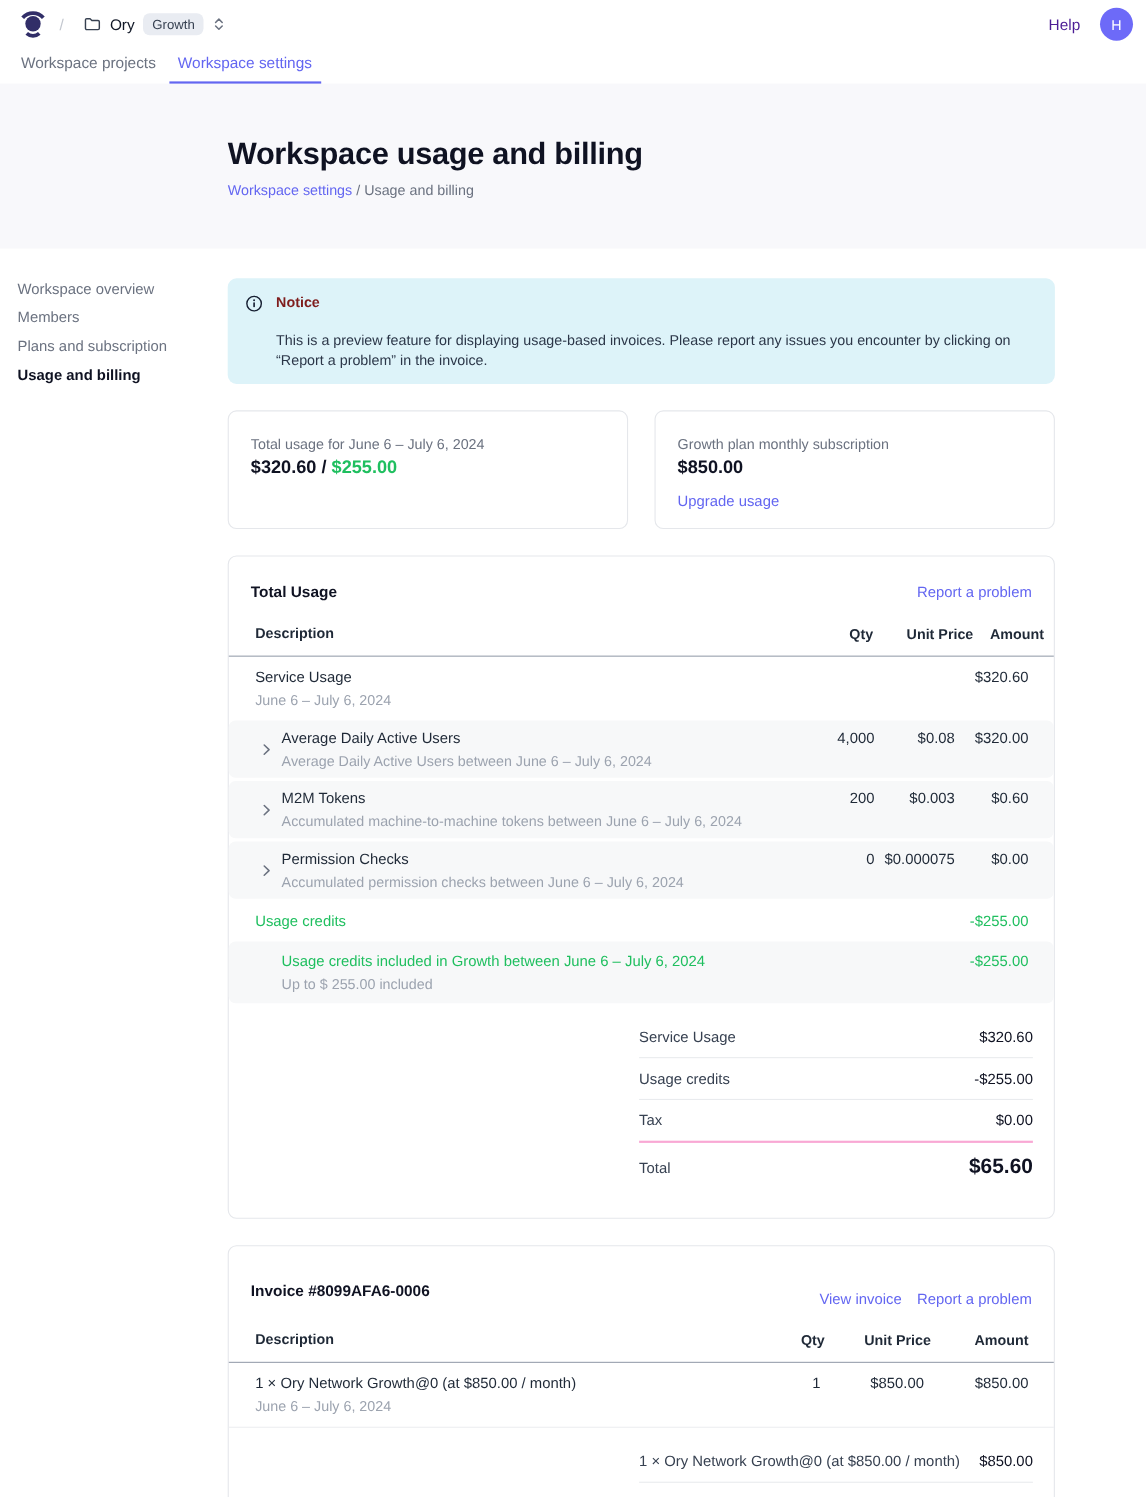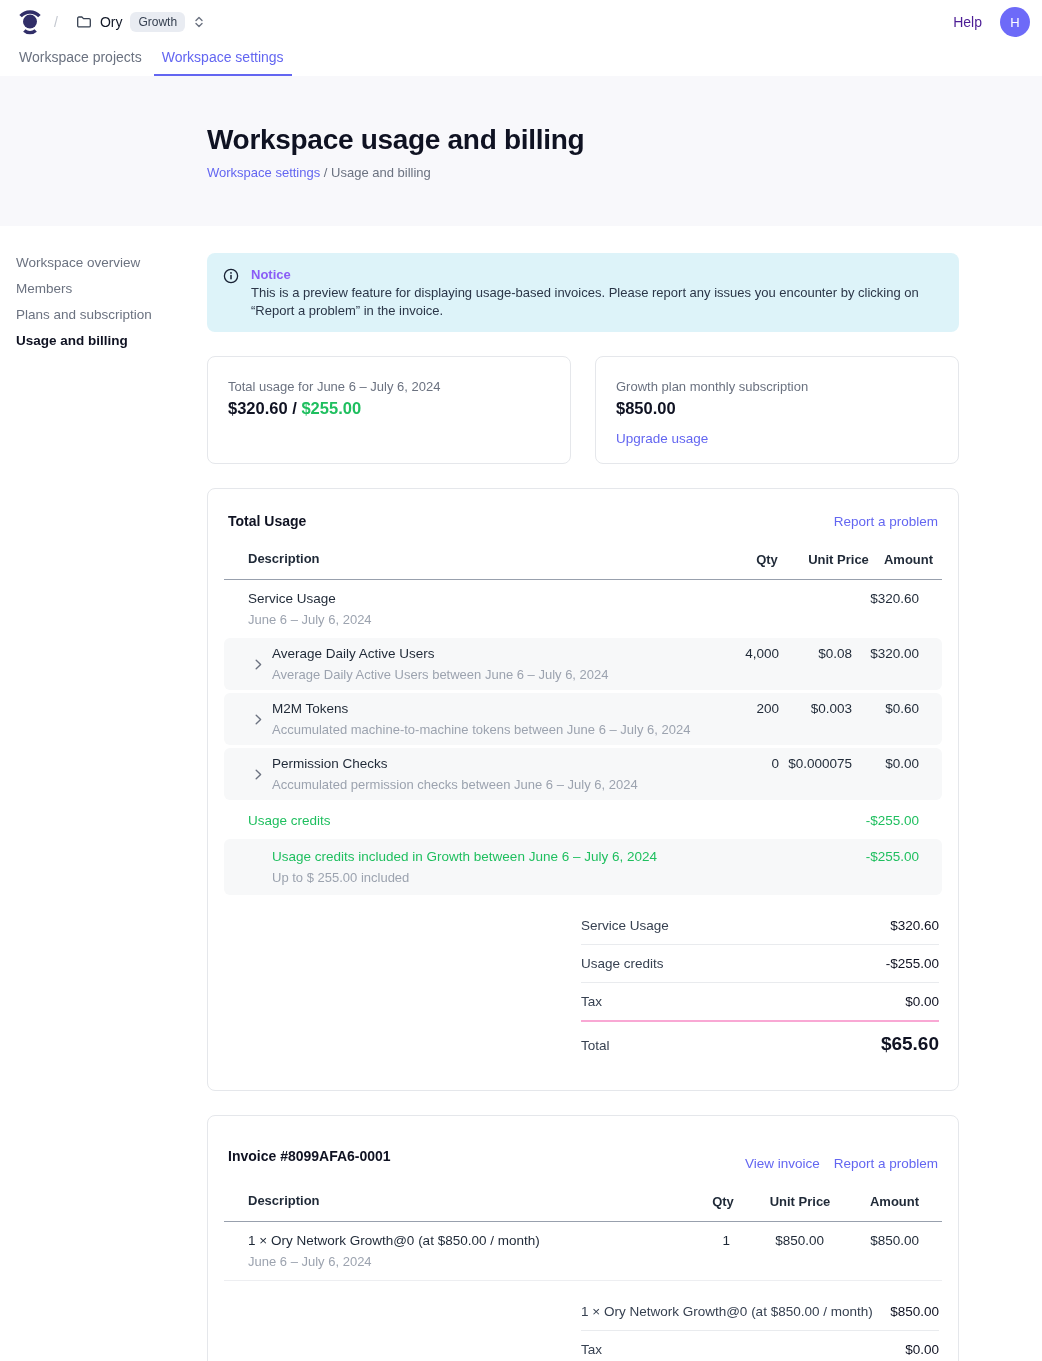--- a/index.html
+++ b/index.html
@@ -41,36 +41,36 @@
   .hero-crumbs a{color:var(--accent);}
   
   .layout{display:flex;align-items:flex-start;}
   .sidebar{width:207px;padding:29px 0 0 16px;flex-shrink:0;}
   .side-item{display:block;font-size:13.5px;color:#6b7280;line-height:16px;margin-bottom:10px;cursor:pointer;}
   .side-item.active{color:#0f1222;font-weight:700;}
   .content{width:752px;padding-top:27px;}
   
   .notice{display:flex;gap:12px;background:var(--notice-bg);border-radius:8px;padding:13px 16px;color:#1f2937;}
   .notice-icon{flex-shrink:0;margin-top:2px;}
-  .notice-title{font-weight:700;font-size:13px;line-height:17px;margin-bottom:1px;color:#8b5cf6;}
+  .notice-title{font-weight:700;font-size:13px;line-height:17px;margin-bottom:18px;color:#7f1d1d;}
   .notice-body{font-size:13px;line-height:17.5px;color:#2b3648;max-width:700px;}
   
   .cards{display:flex;gap:24px;margin-top:24px;}
   .card{flex:1;border:1px solid #e5e7eb;border-radius:8px;padding:22px 20px;height:108px;background:#fff;}
   .card-label{font-size:13px;color:#6b7280;}
   .card-value{margin-top:5px;font-size:16.5px;font-weight:600;color:#0f1222;}
   .card-value .green{color:var(--green);}
   .card-link{display:inline-block;margin-top:13px;font-size:13.5px;color:var(--accent);}
   
   .panel{border:1px solid #e5e7eb;border-radius:8px;margin-top:24px;background:#fff;padding:12px 0 24px;}
   .panel-head{display:flex;justify-content:space-between;align-items:center;padding:12px 20px 0;}
   .panel-title{font-size:14px;font-weight:700;color:#0f1222;}
   .panel-links{display:flex;gap:14px;margin-top:16px;}
   .panel-link{font-size:13.5px;color:var(--accent);}
-  .table{margin:22px 16px 0;}
+  .table{margin:22px 0 0;}
   .t-head{display:flex;padding-bottom:10px;border-bottom:1px solid #98a0ad;font-size:13px;font-weight:700;color:#1f2937;}
   .cell-desc{flex:1;padding-left:24px;min-width:0;}
   .num{text-align:right;font-size:13.5px;line-height:18px;color:#1f2937;}
   .t-usage .col-qty{width:70px;}
   .t-usage .col-price{width:73px;}
   .t-usage .col-amount{width:67px;}
   .t-invoice .col-qty{width:60px;}
   .t-invoice .col-price{width:94px;}
   .t-invoice .col-amount{width:95px;}
   .t-head .num{font-size:13px;font-weight:700;text-align:center;}
@@ -284,21 +284,21 @@
         </div>
         <div class="trow grand">
           <span class="trow-label">Total</span>
           <span class="trow-value">$65.60</span>
         </div>
       </div>
     </section>
 
     <section class="panel">
       <div class="panel-head">
-        <span class="panel-title">Invoice #8099AFA6-0001</span>
+        <span class="panel-title">Invoice #8099AFA6-0006</span>
         <span class="panel-links">
           <a class="panel-link">View invoice</a>
           <a class="panel-link">Report a problem</a>
         </span>
       </div>
 
       <div class="table t-invoice">
         <div class="t-head">
           <span class="cell-desc">Description</span>
           <span class="num col-qty">Qty</span>

